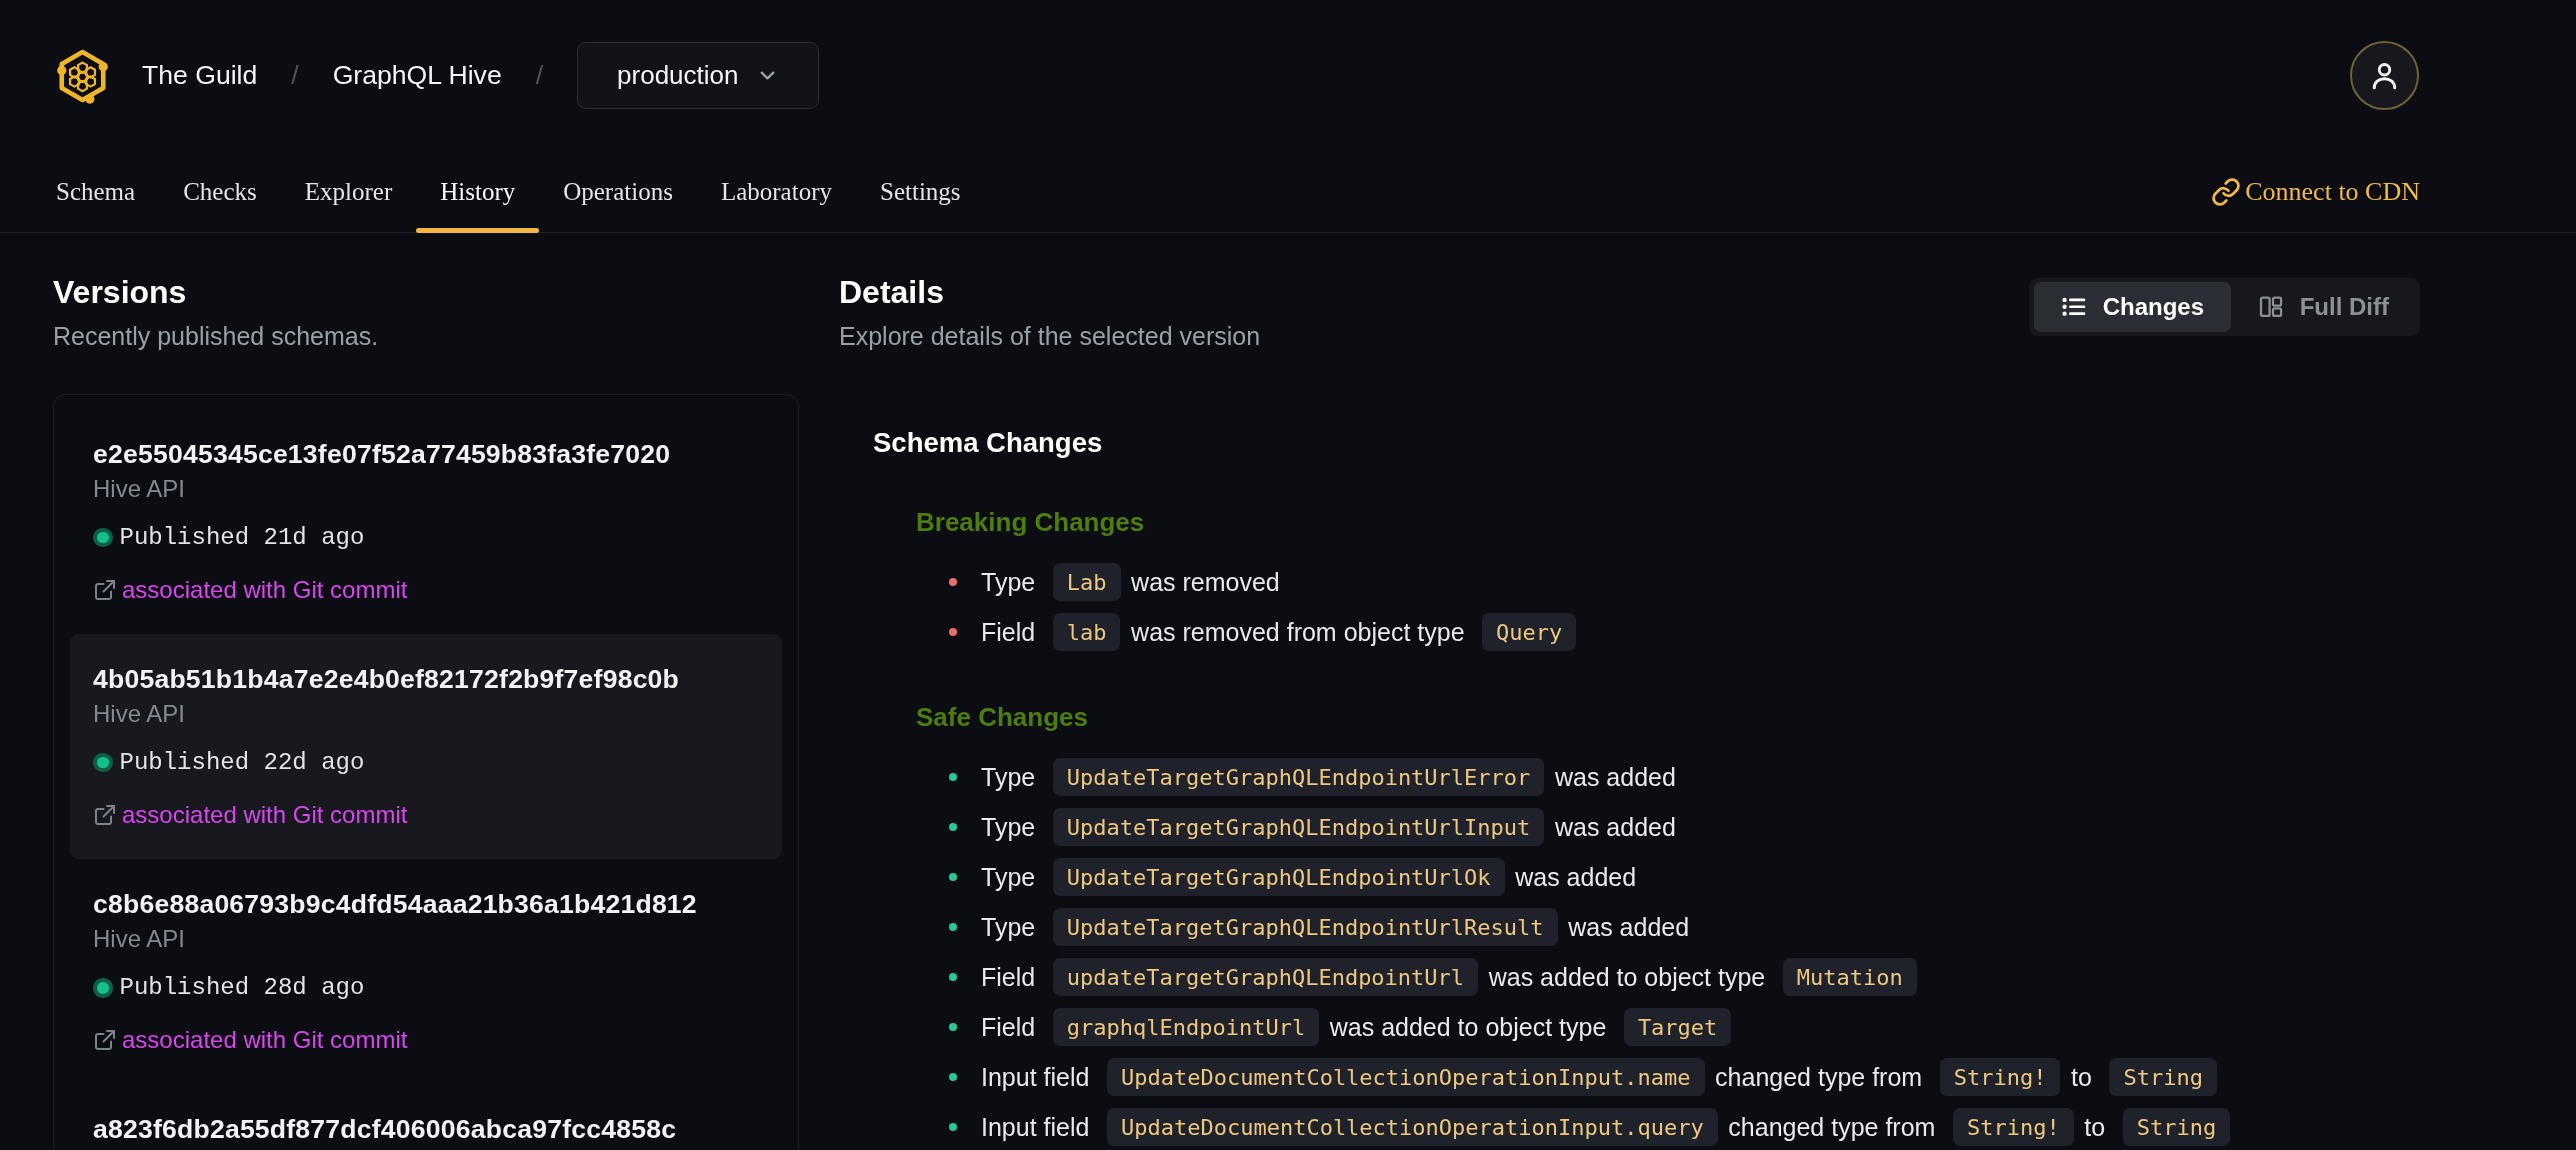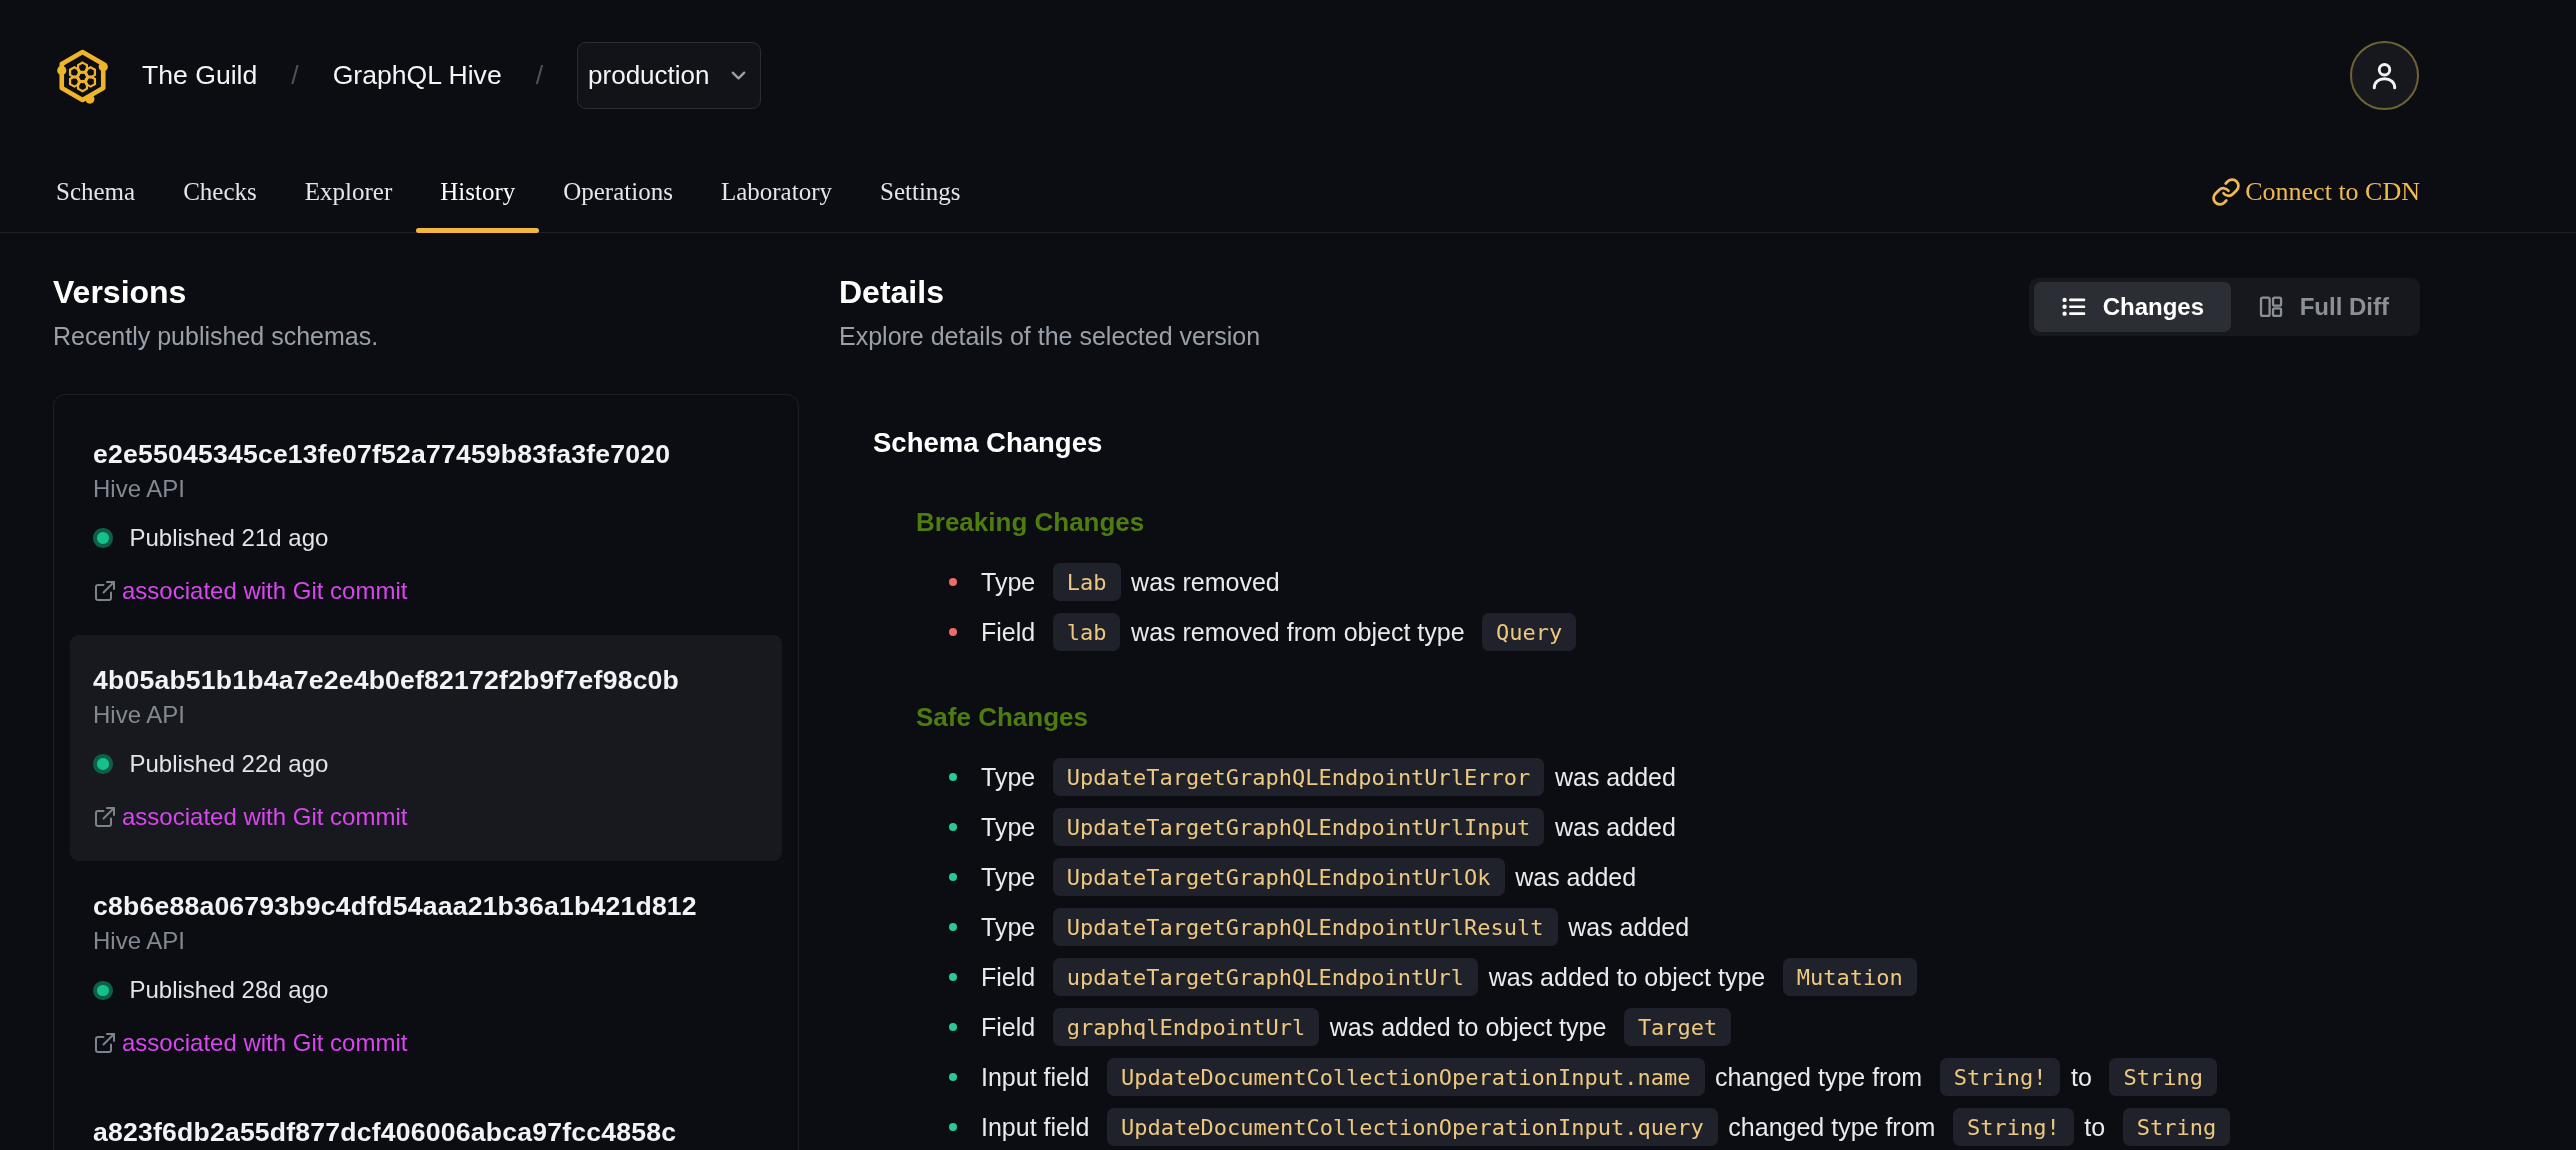--- a/index.html
+++ b/index.html
@@ -16,21 +16,21 @@
     height:151px;
     display:flex; align-items:center;
     padding:0 157px 0 53px;
   }
   .crumbs { display:flex; align-items:center; }
   .logo { width:59px; height:62px; margin-right:30px; flex:0 0 auto; }
   .crumb { color:#f4f5f7; font-size:26.6px; font-weight:500; }
   .crumb-sep { color:#4d525b; font-size:26.6px; margin:0 34px; font-weight:400; }
   .target-select {
     display:flex; align-items:center; gap:17.7px;
-    height:67px; padding:0 10px;
+    height:67px; padding:0 39px;
     background:#111318; border:0.9px solid #2a2d34; border-radius:8.9px;
     color:#f4f5f7; font-size:26px; cursor:pointer;
   }
   .target-select svg { width:23px; height:23px; stroke:#9aa0a8; }
   .spacer { flex:1; }
   .avatar-btn {
     width:69px; height:69px; border-radius:50%;
     background:#17181d; border:2.7px solid #6f6233;
     display:flex; align-items:center; justify-content:center; cursor:pointer;
   }
@@ -81,21 +81,21 @@
     border:1.3px solid #1d2127; border-radius:12.4px;
     padding:14px 16px;
     height:851px; overflow:hidden;
   }
   .version-card {
     padding:30px 23px; border-radius:8.9px; cursor:pointer;
   }
   .version-card.selected { background:#17191e; }
   .v-hash { font-size:26.6px; font-weight:600; color:#f2f3f5; letter-spacing:0.2px; }
   .v-service { margin-top:5.3px; font-size:24px; color:#838992; }
-  .v-status { margin-top:21px; display:flex; align-items:center; gap:17px; font-size:24px; color:#e2e4e8; }
+  .v-status { margin-top:21px; display:flex; align-items:center; gap:7px; font-size:24px; color:#e2e4e8;font-family:Liberation Mono, monospace; }
   .v-dot {
     width:19.5px; height:19.5px; border-radius:50%; flex:0 0 auto;
     background:#15c08d; border:4.4px solid #0f5f47;
   }
   .v-git { margin-top:25px; display:flex; align-items:center; gap:5px; font-size:24px; color:#d946ef; }
   .v-git svg { width:24px; height:24px; stroke:#7d838c; flex:0 0 auto; }
 
   
   .details-head { display:flex; align-items:flex-start; justify-content:space-between; }
   .view-toggle {

